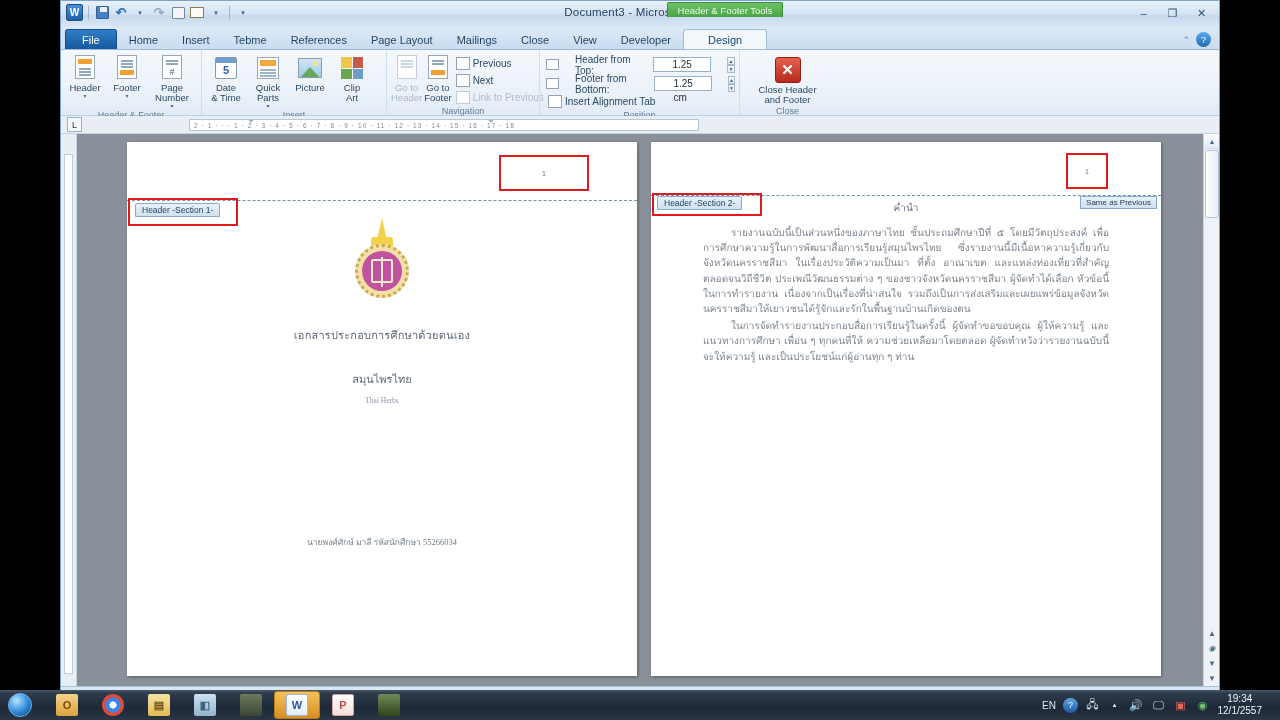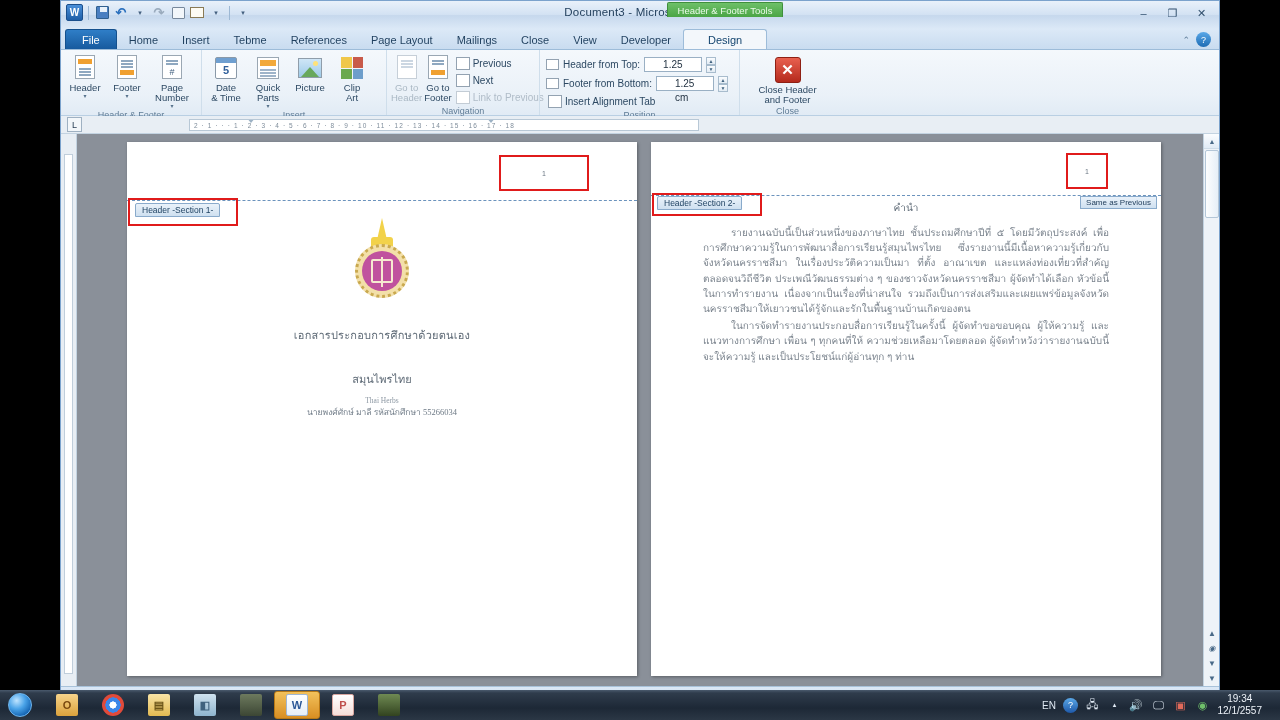--- a/index.html
+++ b/index.html
@@ -146,21 +146,21 @@
   .smallbtn.dim { color: #b0bcc8; }
   .sicon { width: 14px; height: 13px; border: 1px solid #93a2b1; background: #fff; position: relative; flex: none; }
   .sicon.dim { border-color: #c3ccd5; }
   .chk {
     width: 12px; height: 12px; border: 1px solid #8d9daf; background: #fdfefe;
     display: flex; align-items: center; justify-content: center;
     font-size: 9px; color: #1d4f82; flex: none;
   }
   .colstack { display: flex; flex-direction: column; gap: 2px; padding-top: 3px; }
 
-  .posrow { display: flex; align-items: center; gap: 4px; height: 17px; font-size: 10px; color: #2d4963; }
+  .posrow { display: flex; align-items: center; gap: 16px; height: 17px; font-size: 10px; color: #2d4963; }
   .spin {
     width: 58px; height: 15px; border: 1px solid #9ab0c4; background: #fff;
     font-size: 10px; color: #1d2d3d; padding: 0 18px; line-height: 14px;
   }
   .spinbtns { display: flex; flex-direction: column; width: 10px; height: 15px; }
   .spinbtns i { flex: 1; border: 1px solid #a8bccd; background: linear-gradient(180deg,#fafcfe,#e3ecf4);
     font-size: 5px; color: #41627f; display: flex; align-items: center; justify-content: center; }
 
   .closebtn { width: 26px; height: 26px; margin: 2px auto 0;
     background: linear-gradient(180deg,#e8604f,#b52a1d); border: 1px solid #8e2014;
@@ -589,21 +589,21 @@
             <div class="disc">
                 <div class="inner">
                   <div class="mono"></div>
                 </div>
               </div>
           </div>
           <div class="doc-center" style="margin-top:28px;">
             <div class="t-title">เอกสารประกอบการศึกษาด้วยตนเอง</div>
             <div class="t-sub" style="margin-top:26px;">สมุนไพรไทย</div>
             <div class="t-eng" style="margin-top:8px;">Thai Herbs</div>
-            <div class="t-author" style="">นายพงศ์ศักษ์ มาลี   รหัสนักศึกษา  55266034</div>
+            <div class="t-author" style="margin-top:130px;">นายพงศ์ศักษ์ มาลี   รหัสนักศึกษา  55266034</div>
           </div>
         </div>
       </div>
 
       <div class="page" id="page2">
         <div class="hdr-dash" style="top:53px"></div>
         <div class="pagenum-box" style="right:53px; top:11px; width:42px; height:36px;">1</div>
         <div class="redbox" style="left:1px; top:51px; width:110px; height:23px;"></div>
         <div class="hdr-tab" style="left:6px; top:54px;">Header -Section 2-</div>
         <div class="same-prev" style="right:4px; top:54px;">Same as Previous</div>

